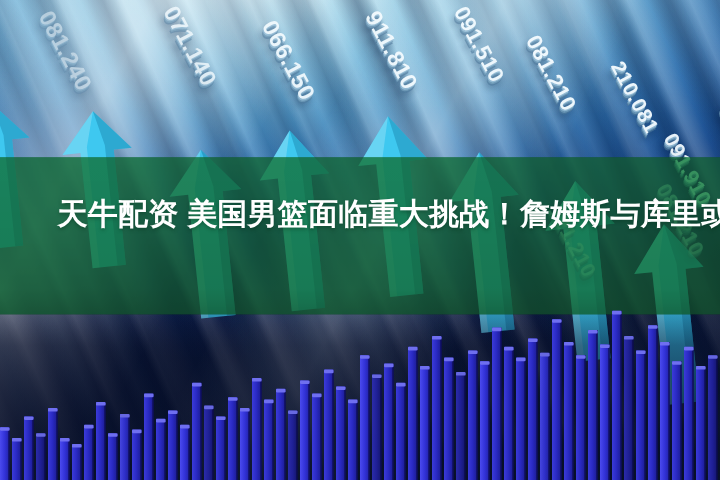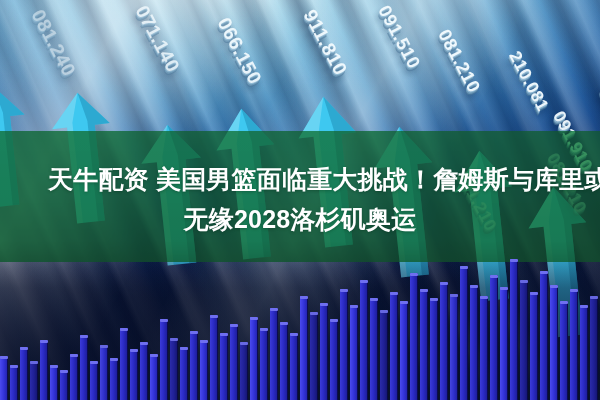--- a/index.html
+++ b/index.html
@@ -329,16 +329,15 @@
         <div class="bar back" style="left: 590px; width: 7.8px; height: 103.846px; z-index: 159;"></div>
       </div>
     <div class="bars-shadow"></div>
   </div>
 
   <div class="band" id="band-el" style="top: 131px; height: 131px;"></div>
   <div class="band-tint" id="band-tint" style="top: 131px; height: 131px;"></div>
 
   <div class="headline" id="headline-el" style="top: 159px; color: rgb(255, 255, 255);">
     <span class="l1">天牛配资 美国男篮面临重大挑战！詹姆斯与库里或</span>
-    <span class="l2">无缘2028洛杉矶奥运</span>
   </div>
 
 </div>
 
 </body></html>

